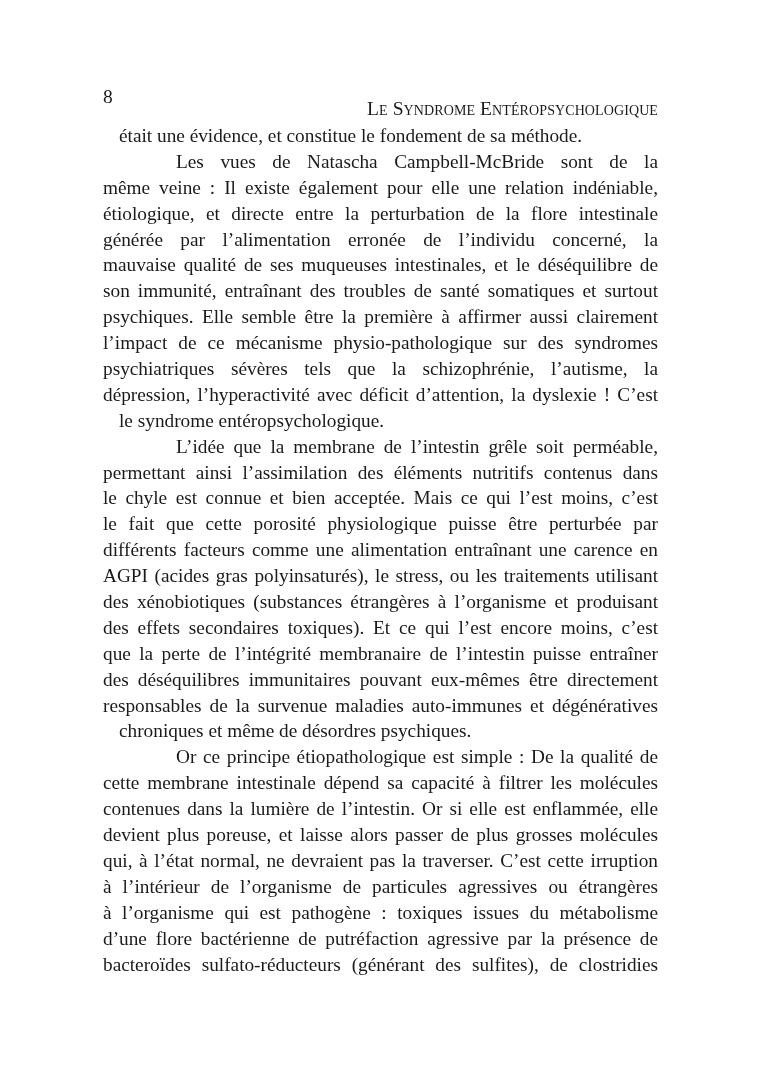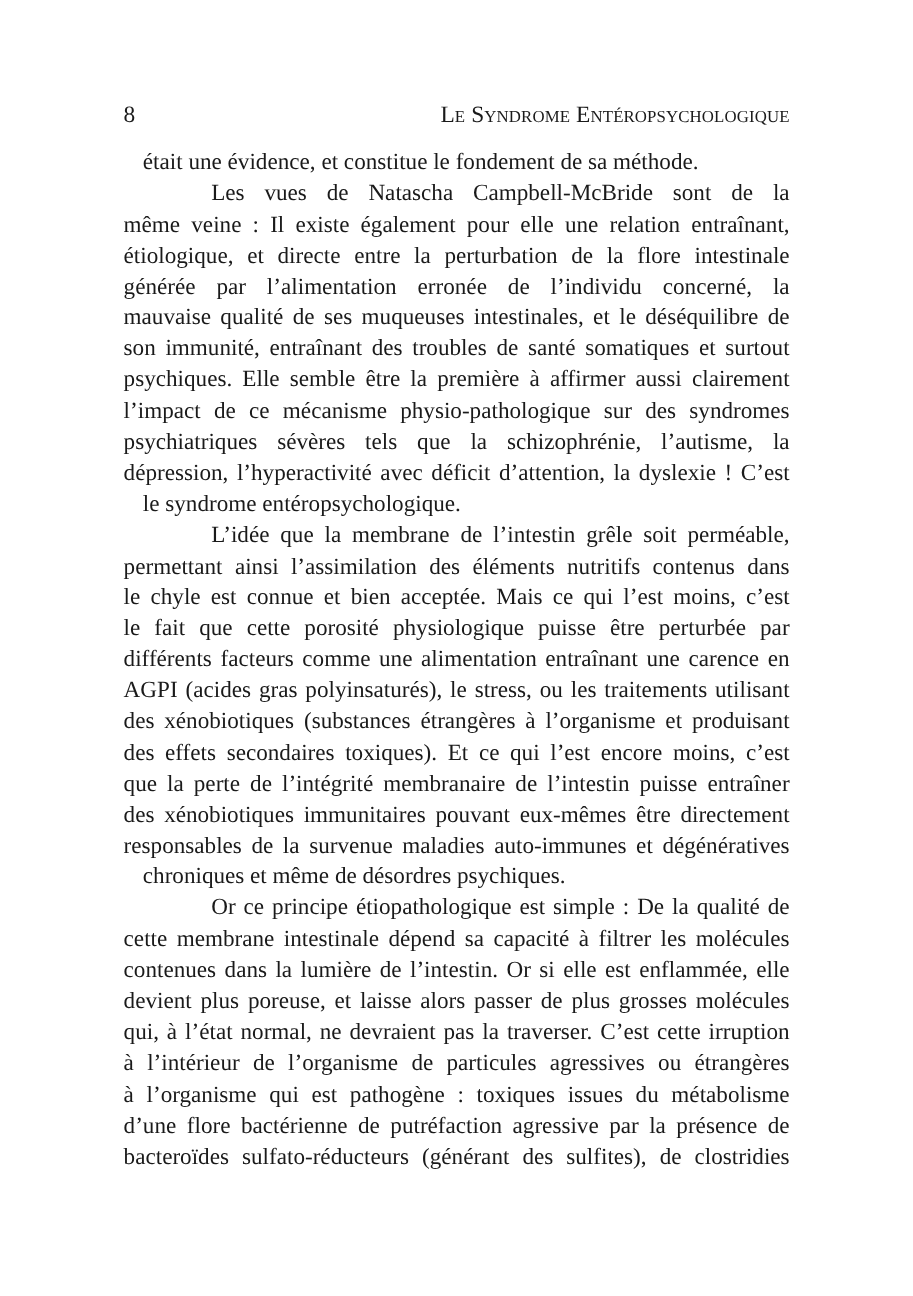--- a/index.html
+++ b/index.html
@@ -1,62 +1,62 @@
 <!DOCTYPE html>
 <html><head>
 <meta charset="utf-8">
 <style>
   html, body { margin: 0; padding: 0; background: #ffffff; }
   body { width: 761px; height: 1080px; position: relative; overflow: hidden;
          font-family: "Liberation Serif", "DejaVu Serif", serif; color: #1a1a1a; }
   .page-header { position: absolute; left: 103px; top: 84px; width: 555px; height: 26px;
                  font-size: 19.5px; line-height: 26px; }
   .page-number { position: absolute; left: 0; top: 0; }
-  .running-title { position: absolute; right: 0; top: 0; font-variant: small-caps; letter-spacing: 0.1px; text-align: center; }
+  .running-title { position: absolute; right: 0; top: 12px; font-variant: small-caps; letter-spacing: 0.1px; text-align: center; }
   .body-text { position: absolute; left: 103px; top: 123px; width: 555px;
                font-size: 19.3px; line-height: 25.9px; text-align: justify; }
   .line { display: block; text-align: justify; text-align-last: justify; white-space: nowrap; height: 25.9px; }
   .line.last { text-align-last: left; margin-left: 16px; }
 </style>
 </head>
 <body>
 
 <div class="page-header">
   <span class="page-number">8</span>
   <span class="running-title">Le Syndrome Entéropsychologique</span>
 </div>
 
 <div class="body-text" id="body-text">
     <div>
       <span class="line last">était une évidence, et constitue le fondement de sa méthode.</span>
     </div>
     <div>
       <span class="line" style="padding-left: 73px;">Les vues de Natascha Campbell-McBride sont de la</span>
-      <span class="line">même veine : Il existe également pour elle une relation entraînant,</span>
+      <span class="line">même veine : Il existe également pour elle une relation indéniable,</span>
       <span class="line">étiologique, et directe entre la perturbation de la flore intestinale</span>
       <span class="line">générée par l’alimentation erronée de l’individu concerné, la</span>
       <span class="line">mauvaise qualité de ses muqueuses intestinales, et le déséquilibre de</span>
       <span class="line">son immunité, entraînant des troubles de santé somatiques et surtout</span>
       <span class="line">psychiques. Elle semble être la première à affirmer aussi clairement</span>
       <span class="line">l’impact de ce mécanisme physio-pathologique sur des syndromes</span>
       <span class="line">psychiatriques sévères tels que la schizophrénie, l’autisme, la</span>
       <span class="line">dépression, l’hyperactivité avec déficit d’attention, la dyslexie ! C’est</span>
       <span class="line last">le syndrome entéropsychologique.</span>
     </div>
     <div>
       <span class="line" style="padding-left: 73px;">L’idée que la membrane de l’intestin grêle soit perméable,</span>
       <span class="line">permettant ainsi l’assimilation des éléments nutritifs contenus dans</span>
       <span class="line">le chyle est connue et bien acceptée. Mais ce qui l’est moins, c’est</span>
       <span class="line">le fait que cette porosité physiologique puisse être perturbée par</span>
       <span class="line">différents facteurs comme une alimentation entraînant une carence en</span>
       <span class="line">AGPI (acides gras polyinsaturés), le stress, ou les traitements utilisant</span>
       <span class="line">des xénobiotiques (substances étrangères à l’organisme et produisant</span>
       <span class="line">des effets secondaires toxiques). Et ce qui l’est encore moins, c’est</span>
       <span class="line">que la perte de l’intégrité membranaire de l’intestin puisse entraîner</span>
-      <span class="line">des xénobiotiques immunitaires pouvant eux-mêmes être directement</span>
+      <span class="line">des déséquilibres immunitaires pouvant eux-mêmes être directement</span>
       <span class="line">responsables de la survenue maladies auto-immunes et dégénératives</span>
       <span class="line last">chroniques et même de désordres psychiques.</span>
     </div>
     <div>
       <span class="line" style="padding-left: 73px;">Or ce principe étiopathologique est simple : De la qualité de</span>
       <span class="line">cette membrane intestinale dépend sa capacité à filtrer les molécules</span>
       <span class="line">contenues dans la lumière de l’intestin. Or si elle est enflammée, elle</span>
       <span class="line">devient plus poreuse, et laisse alors passer de plus grosses molécules</span>
       <span class="line">qui, à l’état normal, ne devraient pas la traverser. C’est cette irruption</span>
       <span class="line">à l’intérieur de l’organisme de particules agressives ou étrangères</span>

